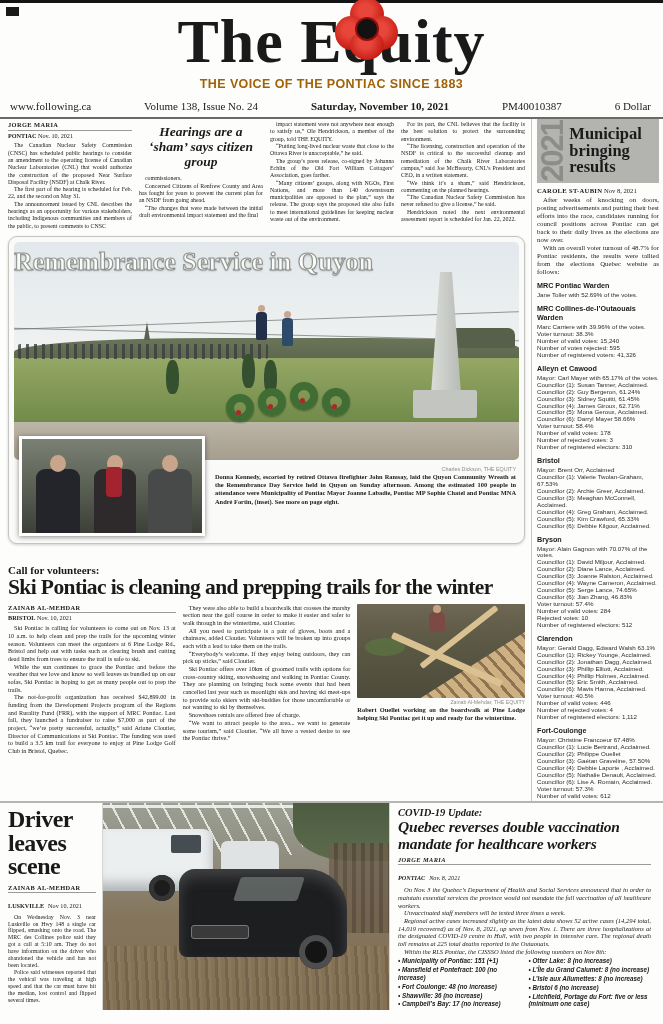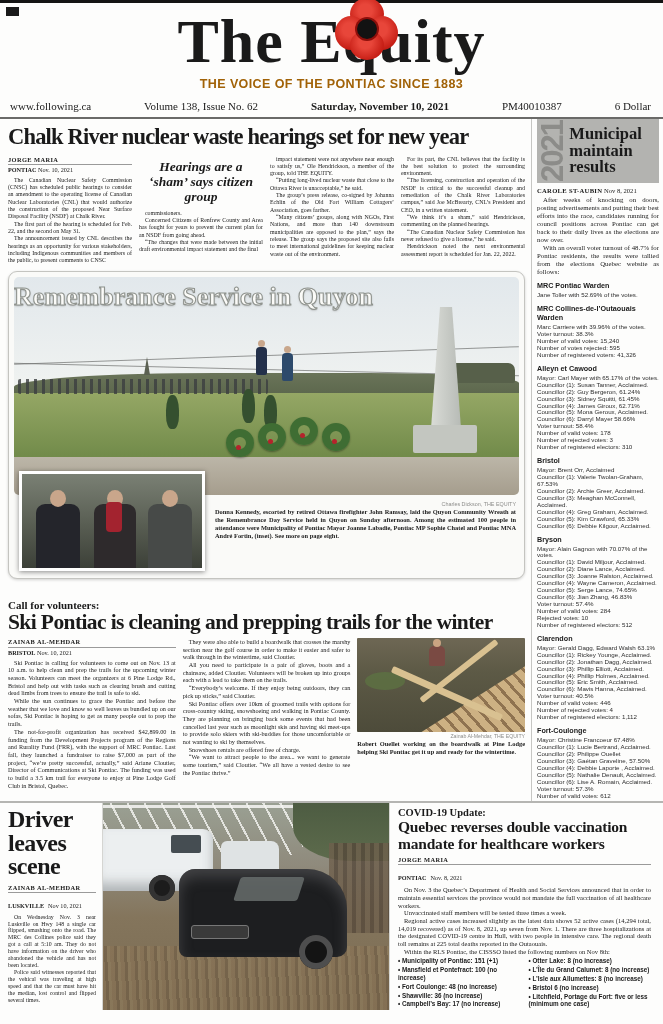--- a/index.html
+++ b/index.html
@@ -160,21 +160,21 @@
   .blackcar{position:absolute;left:76px;top:66px;width:168px;height:88px;background:#1d1e20;
             border-radius:16px 40px 10px 8px;box-shadow:inset 0 8px 14px rgba(110,110,112,.45);}
   .blackcar .wshield{position:absolute;left:58px;top:8px;width:64px;height:24px;background:#676d6c;
                      transform:skewX(-18deg);border-radius:3px;opacity:.85;}
   .blackcar .grille{position:absolute;left:12px;bottom:18px;width:56px;height:12px;background:#3a3a3a;
                     border-radius:3px;border:1px solid #777;}
   .blackcar .bwheel{position:absolute;right:14px;bottom:-12px;width:34px;height:34px;border-radius:50%;
                     background:#141414;box-shadow:inset 0 0 0 6px #4e4e4e;}
   .leaves{position:absolute;left:0;right:0;bottom:0;height:64px;opacity:.55;
           background:repeating-linear-gradient(87deg,#8b7355 0 4px,#6e5a42 4px 7px,#94805f 7px 10px);}
-  .covid{flex:1;box-sizing:border-box;padding:4px 12px 0 8px;border-left:1px solid #d5d5d2;}
+  .covid{flex:1;box-sizing:border-box;padding:4px 12px 0 8px;border-left:1px solid #d5d5d2;font-style:italic;}
   .covid-kicker{font-size:10.5px;font-weight:bold;margin:0 0 1px;}
   .covid-headline{font-weight:bold;font-size:15.5px;line-height:1.08;letter-spacing:-.2px;margin:1px 0 4px;}
   .covid-paras{font-size:6.5px;line-height:1.18;text-align:justify;}
   .bullets{display:flex;gap:8px;margin-top:2px;}
   .bullets ul{list-style:none;margin:0;padding:0;flex:1;
               font-family:"Liberation Sans",sans-serif;font-weight:bold;font-size:6.3px;line-height:1.18;}
   .bullets li{margin-bottom:1.5px;}
   .bullets li:before{content:"• ";}
 </style>
 </head>
@@ -188,32 +188,31 @@
     <div class="logo"><span>The E</span><span class="qwrap"><span>q</span><span class="poppy">
             <i class="p1"></i>
             <i class="p2"></i>
             <i class="p3"></i>
             <i class="p4"></i>
             <i class="ctr"></i>
           </span></span><span>uity</span></div>
     <div class="tagline">THE VOICE OF THE PONTIAC SINCE 1883</div>
     <div class="dateline">
       <span>www.following.ca</span>
-      <span>Volume 138, Issue No. 62</span>
+      <span>Volume 138, Issue No. 24</span>
       <span class="date">Saturday, November 10, 2021</span>
       <span>PM40010387</span>
       <span>6 Dollar</span>
     </div>
   </header>
 
   <div class="content">
 
     <div class="main">
 
-      <h1 class="lead-headline">Chalk River nuclear waste hearings set for new year</h1>
 
       <div class="cols4">
         <div class="col">
           <div class="byline">
             <span class="name">JORGE MARIA</span>
             <span class="place">PONTIAC</span>
             <span class="bdate">Nov. 10, 2021</span>
           </div>
           <div>
 
@@ -331,21 +330,21 @@
           </div>
           <div class="ski-credit">Zainab Al-Mehdar, THE EQUITY</div>
           <div class="ski-caption">Robert Ouellet working on the boardwalk at Pine Lodge helping Ski Pontiac get it up and ready for the wintertime.</div>
         </div>
       </div>
     </div>
 
     <aside class="sidebar">
       <div class="sb-header">
         <div class="sb-year">2021</div>
-        <div class="sb-title">Municipal maintain results</div>
+        <div class="sb-title">Municipal bringing results</div>
       </div>
       <div class="sb-byline">
         <b>CAROLE ST-AUBIN</b>
         <span>Nov 8, 2021</span>
       </div>
       <div class="sb-intro">
 
       <p>After weeks of knocking on doors, posting advertisements and putting their best efforts into the race, candidates running for council positions across Pontiac can get back to their daily lives as the elections are now over.</p>
           <p>With an overall voter turnout of 48.7% for Pontiac residents, the results were tallied from the elections Quebec website as follows:</p>
         </div>

